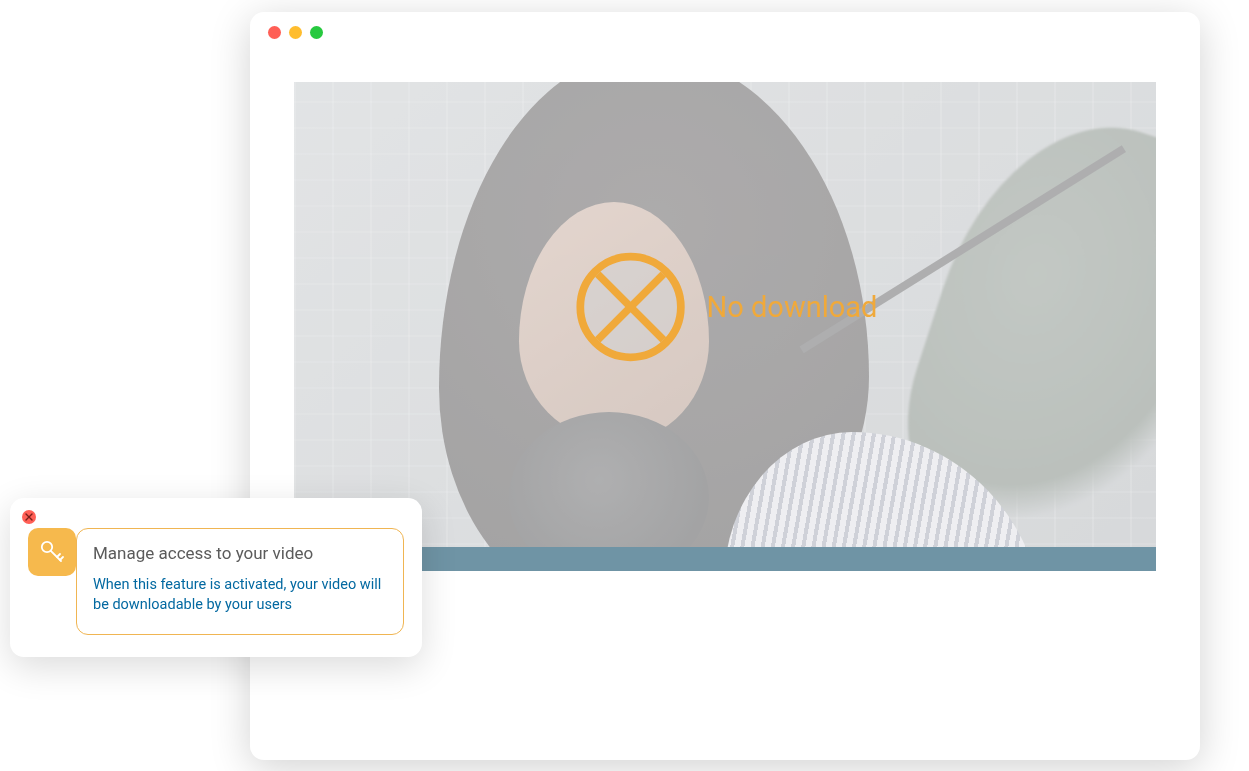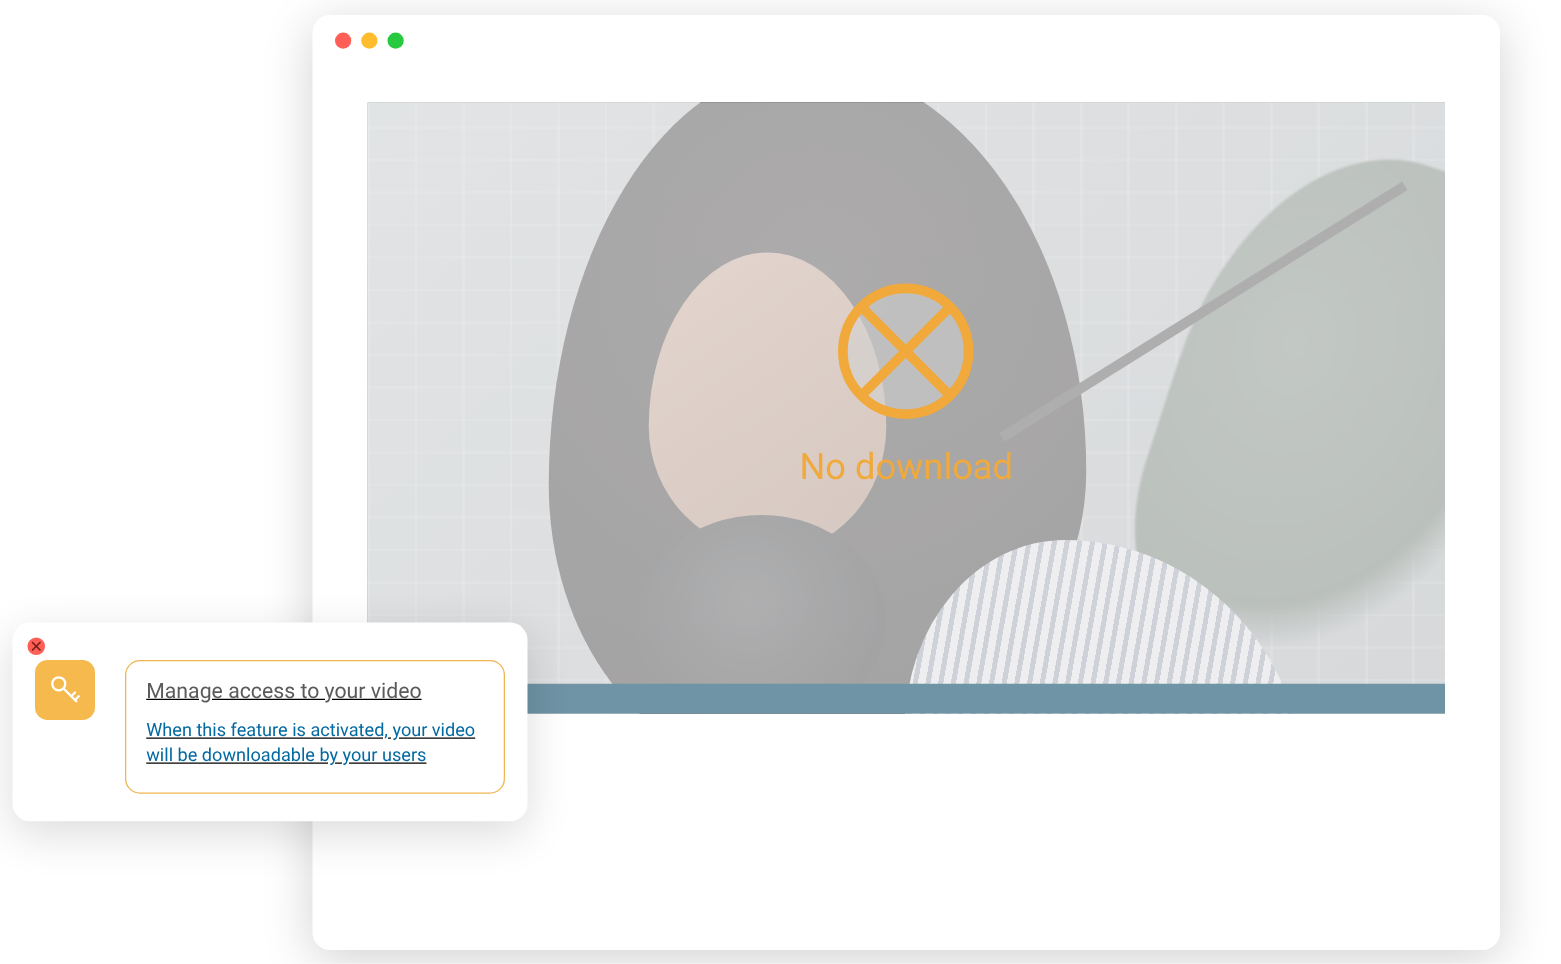--- a/index.html
+++ b/index.html
@@ -143,21 +143,21 @@
       height: 24px;
       background: #6f94a5;
     }
     
     .no-download-block {
       position: absolute;
       left: 50%;
       top: 46%;
       transform: translate(-50%, -50%);
       display: flex;
-      flex-direction: column;
+      flex-direction: row;
       align-items: center;
       gap: 18px;
     }
     
     .no-download-icon {
       width: 116px;
       height: 116px;
     }
     
     .no-download-label {
@@ -187,24 +187,23 @@
       background: #ff5f56;
       display: flex;
       align-items: center;
       justify-content: center;
       cursor: pointer;
     }
     .popup-close svg { display: block; }
     
     .popup-body {
       display: flex;
-      gap: 24px;
+      gap: 0;
       align-items: flex-start;
       margin-top: 12px;
-      text-decoration: underline;
     }
     
     .popup-icon-tile {
       width: 48px;
       height: 48px;
       border-radius: 10px;
       background: #f6b94d;
       display: flex;
       align-items: center;
       justify-content: center;

